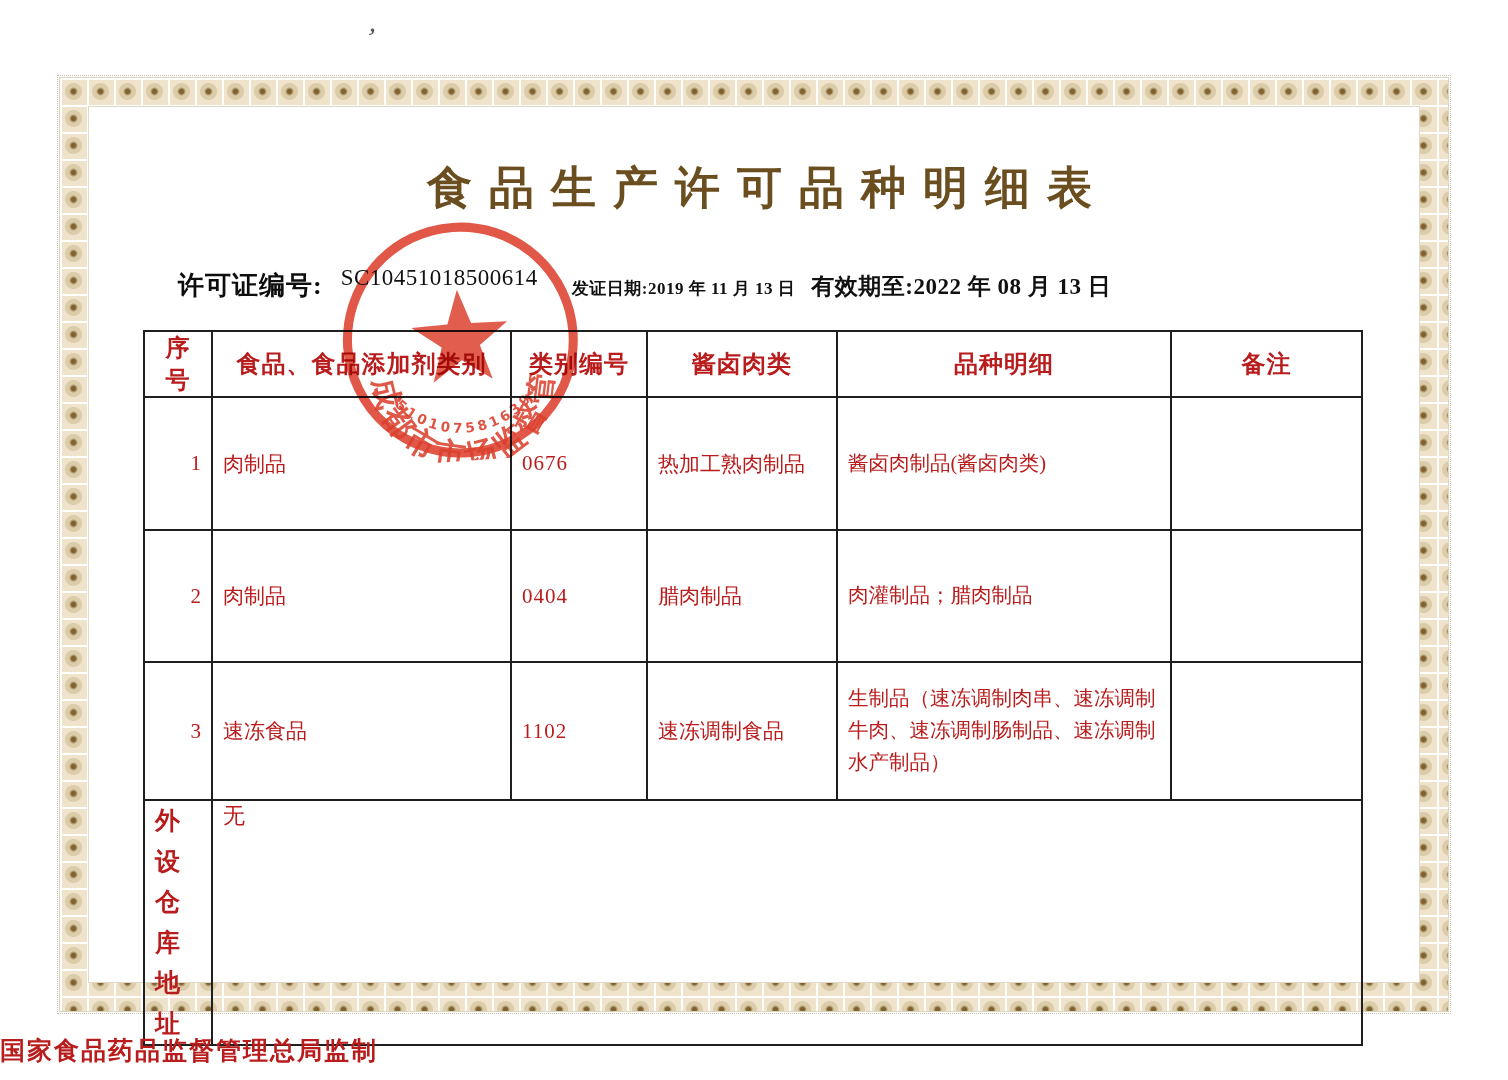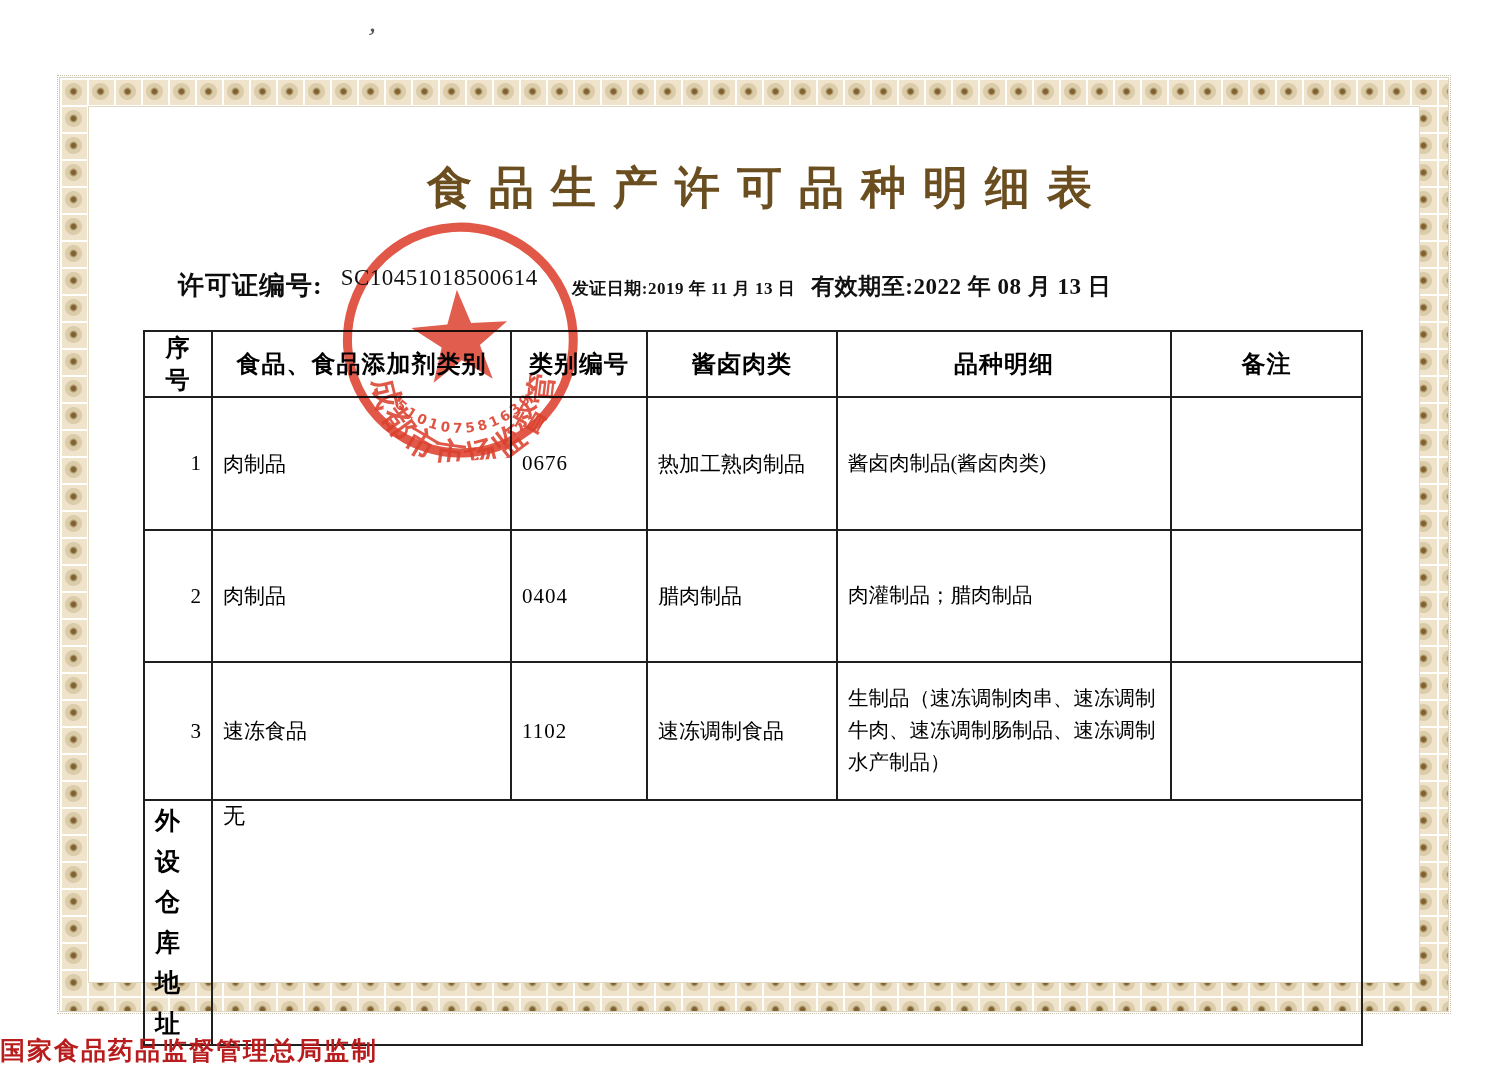--- a/index.html
+++ b/index.html
@@ -29,21 +29,21 @@
   }
   
   .lic-line{position:absolute;left:178px;top:268px;width:1180px;white-space:nowrap;}
   .lic-label{font-size:26px;font-weight:bold;color:#0d0d0d;letter-spacing:1px;}
   .lic-number{font-size:23px;position:relative;top:-9px;letter-spacing:.5px;margin-left:18px;}
   .lic-date{font-size:17px;font-weight:bold;margin-left:34px;letter-spacing:.5px;}
   .lic-valid{font-size:23px;font-weight:bold;margin-left:16px;letter-spacing:.5px;}
   
   table.grid{
     position:absolute;left:143px;top:330px;border-collapse:collapse;table-layout:fixed;
-    width:1218px;font-size:21px;color:#000000;
+    width:1218px;font-size:21px;color:#b91c1c;
   }
   table.grid th,table.grid td{border:2px solid #1f1f1f;padding:0 10px;overflow:hidden;}
   table.grid thead tr{height:64px;}
   table.grid thead th{font-size:24px;font-weight:bold;text-align:center;letter-spacing:1px;}
   tr.row-1{height:133px;} tr.row-2{height:132px;} tr.row-3{height:138px;} tr.row-wh{height:117px;padding-left:24px;}
   td.c-no{text-align:right;padding-right:9px;font-size:21px;}
   td.c-cat{padding-left:16px;}
   td.c-code{padding-left:36px;letter-spacing:1px;}
   td.c-name{padding-left:28px;}
   td.c-detail{padding:8px 12px;line-height:1.55;font-size:20.5px;}

